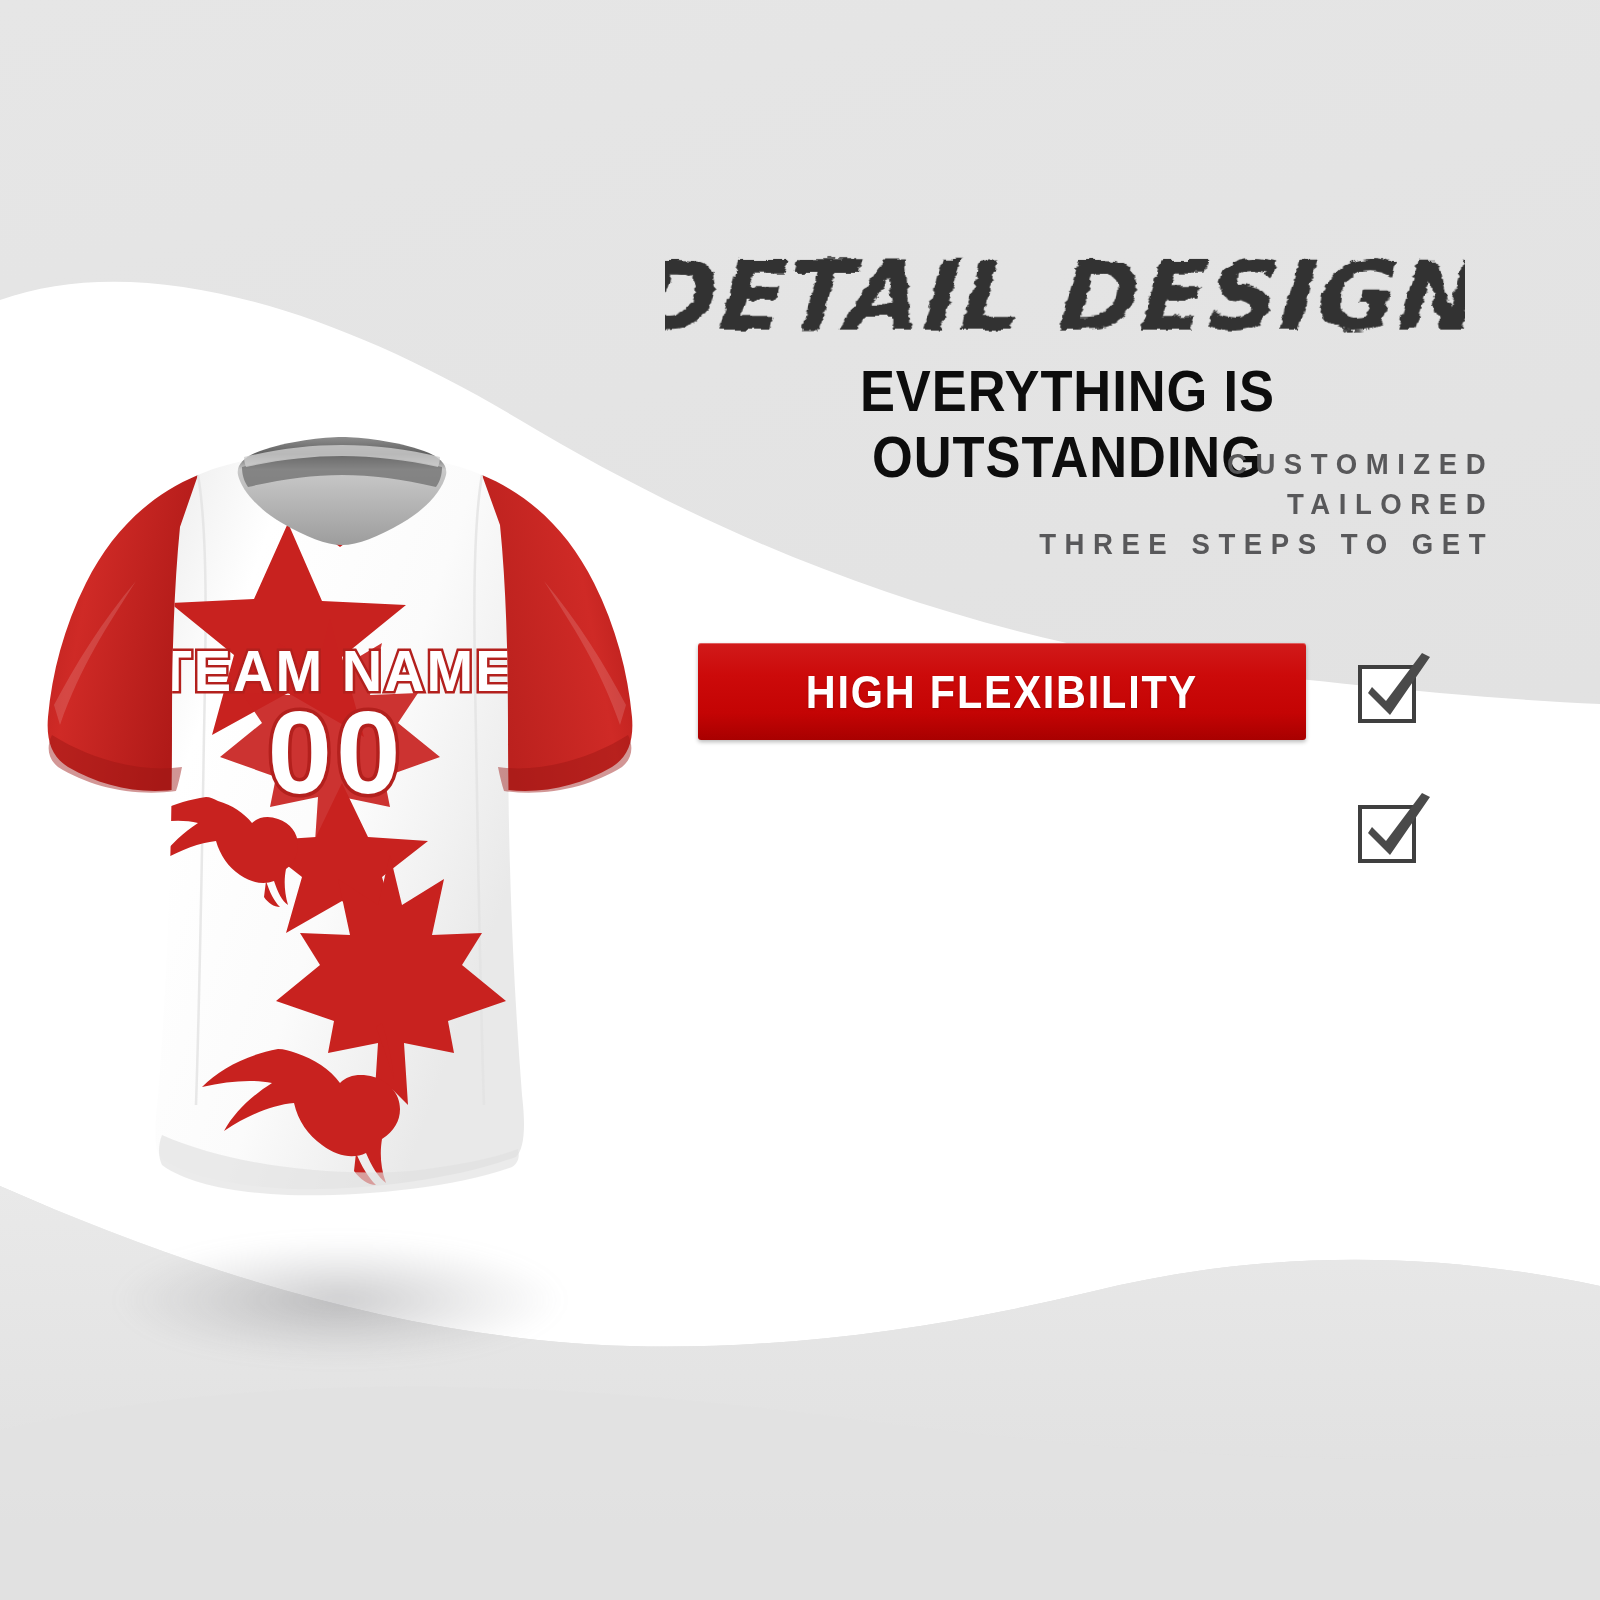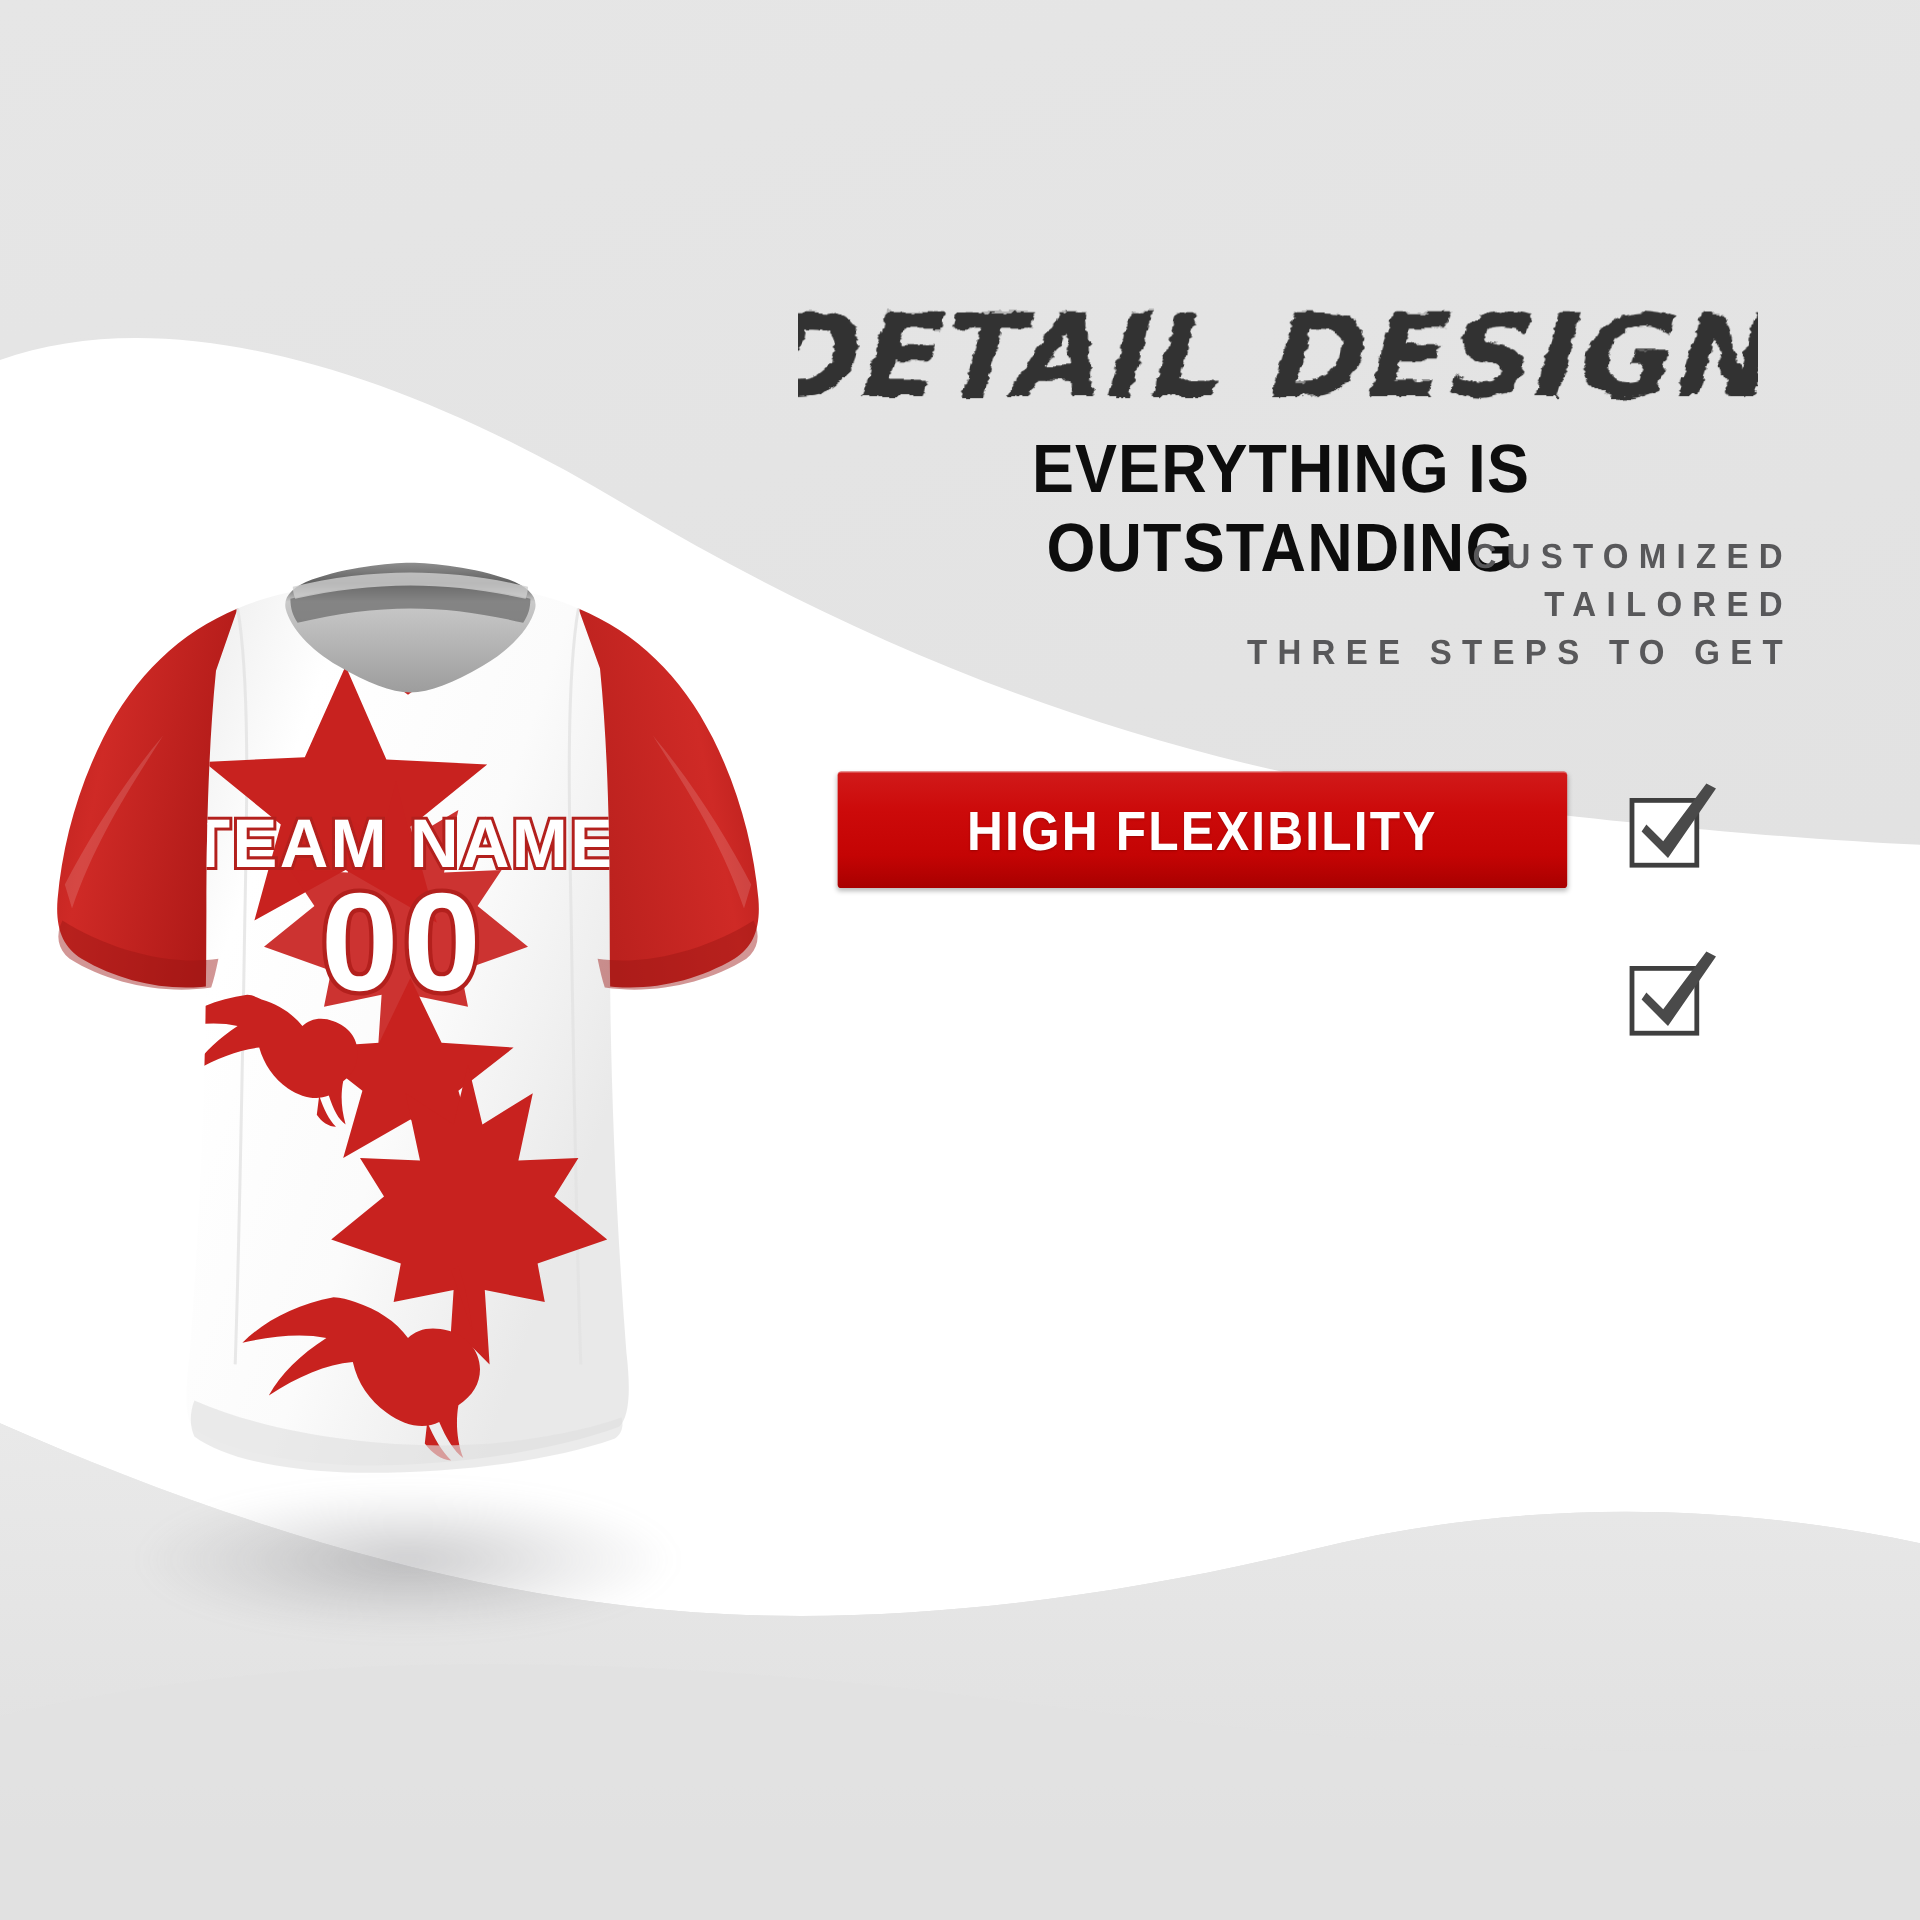--- a/index.html
+++ b/index.html
@@ -16,21 +16,21 @@
     font-family: "Liberation Sans", sans-serif;
   }
 
   
   .bg-layer { position: absolute; inset: 0; width: 1600px; height: 1600px; }
 
   
   .product-area {
     position: absolute;
     left: 30px;
-    top: 437px;
+    top: 405px;
     width: 620px;
     height: 840px;
   }
 
   
   .content {
     position: absolute;
     left: 640px;
     top: 0;
     width: 960px;

